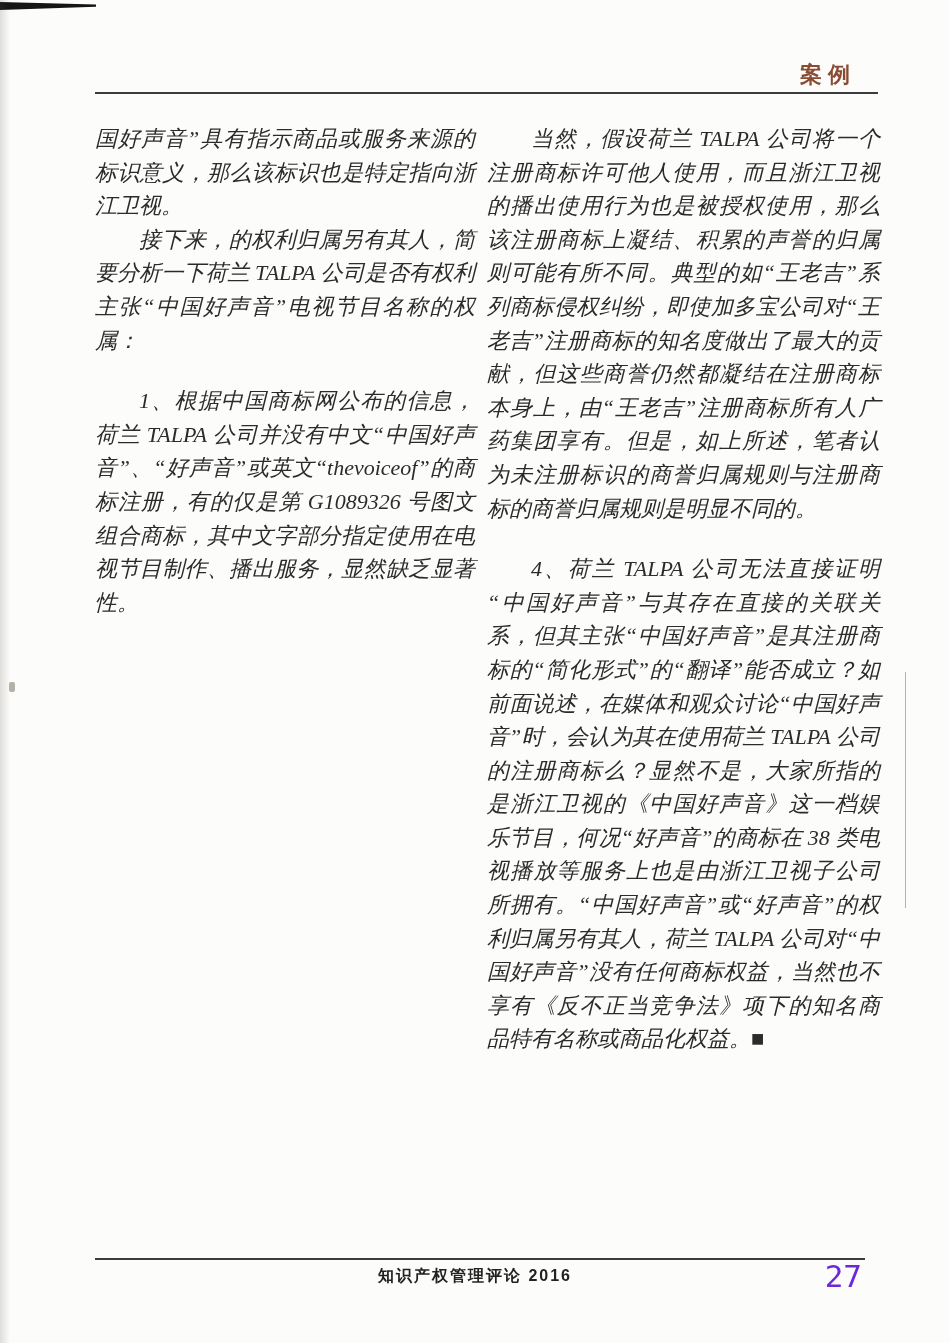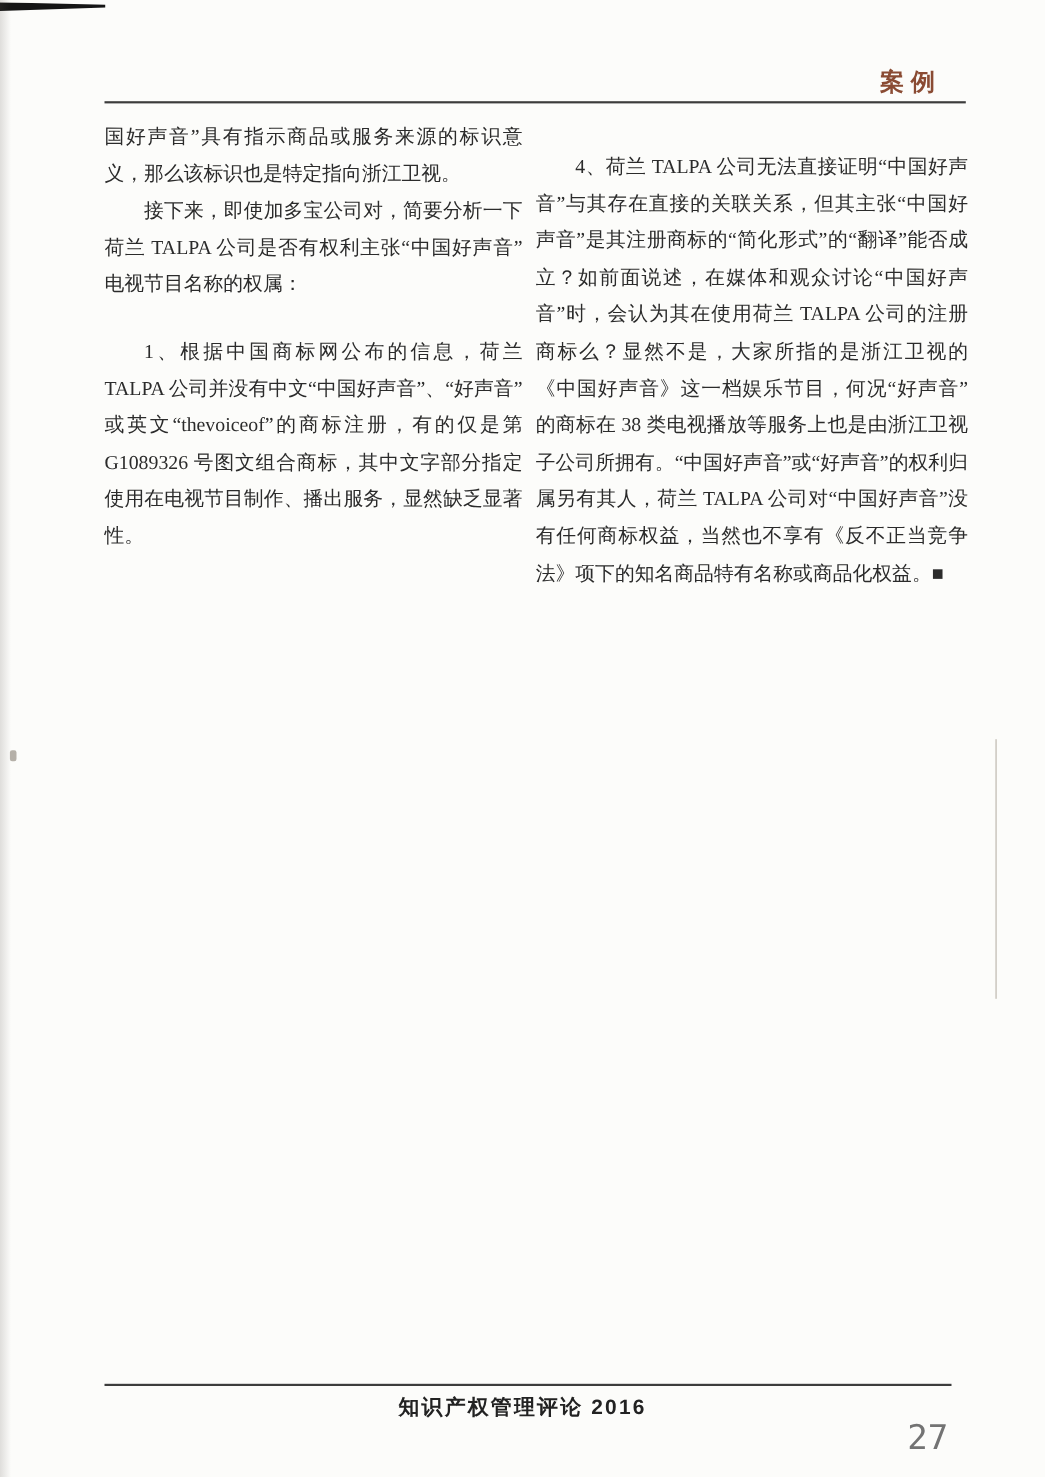--- a/index.html
+++ b/index.html
@@ -63,76 +63,77 @@
   }
   .rule.top {
     left: 95px; right: 72px; top: 92px;
   }
   .rule.bottom {
     left: 95px; right: 85px; top: 1258px;
   }
   
   .col {
     position: absolute;
-    top: 108px;
-    font-size: 18px;
+    top: 122px;
+    font-size: 22px;
     line-height: 33.6px;
     text-align: justify;
     text-justify: inter-ideograph;
+    font-style: italic;
   }
   .col.left  { left: 95px;  width: 380px; }
   .col.right { left: 487px; width: 393px; }
   .col p {
     margin: 0;
     text-indent: 2em;
   }
   .col p.cont { text-indent: 0; }
   .col p.num  { margin-top: 27px; }
   
   .journal-title {
     position: absolute;
     left: 0; right: 0;
     top: 1266px;
     text-align: center;
     font-family: "Liberation Sans", sans-serif;
     font-weight: bold;
-    font-size: 19px;
+    font-size: 16px;
     letter-spacing: 2px;
     color: #222;
   }
   .page-number {
     position: absolute;
     top: 1258px;
     right: 88px;
     font-family: "DejaVu Sans Mono", monospace;
     font-size: 31px;
-    color: #737373;
-    margin-top: 31px;
+    color: #6d28d9;
   }
 </style>
 </head>
 <body>
 
 <div class="page">
 
   <div class="artifact-topleft"></div>
   <div class="edge-shade-left"></div>
   <div class="artifact-right-line"></div>
   <div class="artifact-left-tick"></div>
 
   <div class="section-label">案例</div>
   <div class="rule top"></div>
 
   <section class="col left">
     <p class="cont">国好声音”具有指示商品或服务来源的标识意义，那么该标识也是特定指向浙江卫视。</p>
-    <p>接下来，即使加多宝公司对，简要分析一下荷兰 TALPA 公司是否有权利主张“中国好声音”电视节目名称的权属：</p>
+    <p>接下来，的权利归属另有其人，简要分析一下荷兰 TALPA 公司是否有权利主张“中国好声音”电视节目名称的权属：</p>
     <p class="num">1、根据中国商标网公布的信息，荷兰 TALPA 公司并没有中文“中国好声音”、“好声音”或英文“thevoiceof”的商标注册，有的仅是第 G1089326 号图文组合商标，其中文字部分指定使用在电视节目制作、播出服务，显然缺乏显著性。</p>
   </section>
 
   <section class="col right">
+    <p>当然，假设荷兰 TALPA 公司将一个注册商标许可他人使用，而且浙江卫视的播出使用行为也是被授权使用，那么该注册商标上凝结、积累的声誉的归属则可能有所不同。典型的如“王老吉”系列商标侵权纠纷，即使加多宝公司对“王老吉”注册商标的知名度做出了最大的贡献，但这些商誉仍然都凝结在注册商标本身上，由“王老吉”注册商标所有人广药集团享有。但是，如上所述，笔者认为未注册标识的商誉归属规则与注册商标的商誉归属规则是明显不同的。</p>
     <p class="num">4、荷兰 TALPA 公司无法直接证明“中国好声音”与其存在直接的关联关系，但其主张“中国好声音”是其注册商标的“简化形式”的“翻译”能否成立？如前面说述，在媒体和观众讨论“中国好声音”时，会认为其在使用荷兰 TALPA 公司的注册商标么？显然不是，大家所指的是浙江卫视的《中国好声音》这一档娱乐节目，何况“好声音”的商标在 38 类电视播放等服务上也是由浙江卫视子公司所拥有。“中国好声音”或“好声音”的权利归属另有其人，荷兰 TALPA 公司对“中国好声音”没有任何商标权益，当然也不享有《反不正当竞争法》项下的知名商品特有名称或商品化权益。■</p>
   </section>
 
   <div class="rule bottom"></div>
   <div class="journal-title">知识产权管理评论  2016</div>
   <div class="page-number">27</div>
 
 </div>
 
 </body></html>

